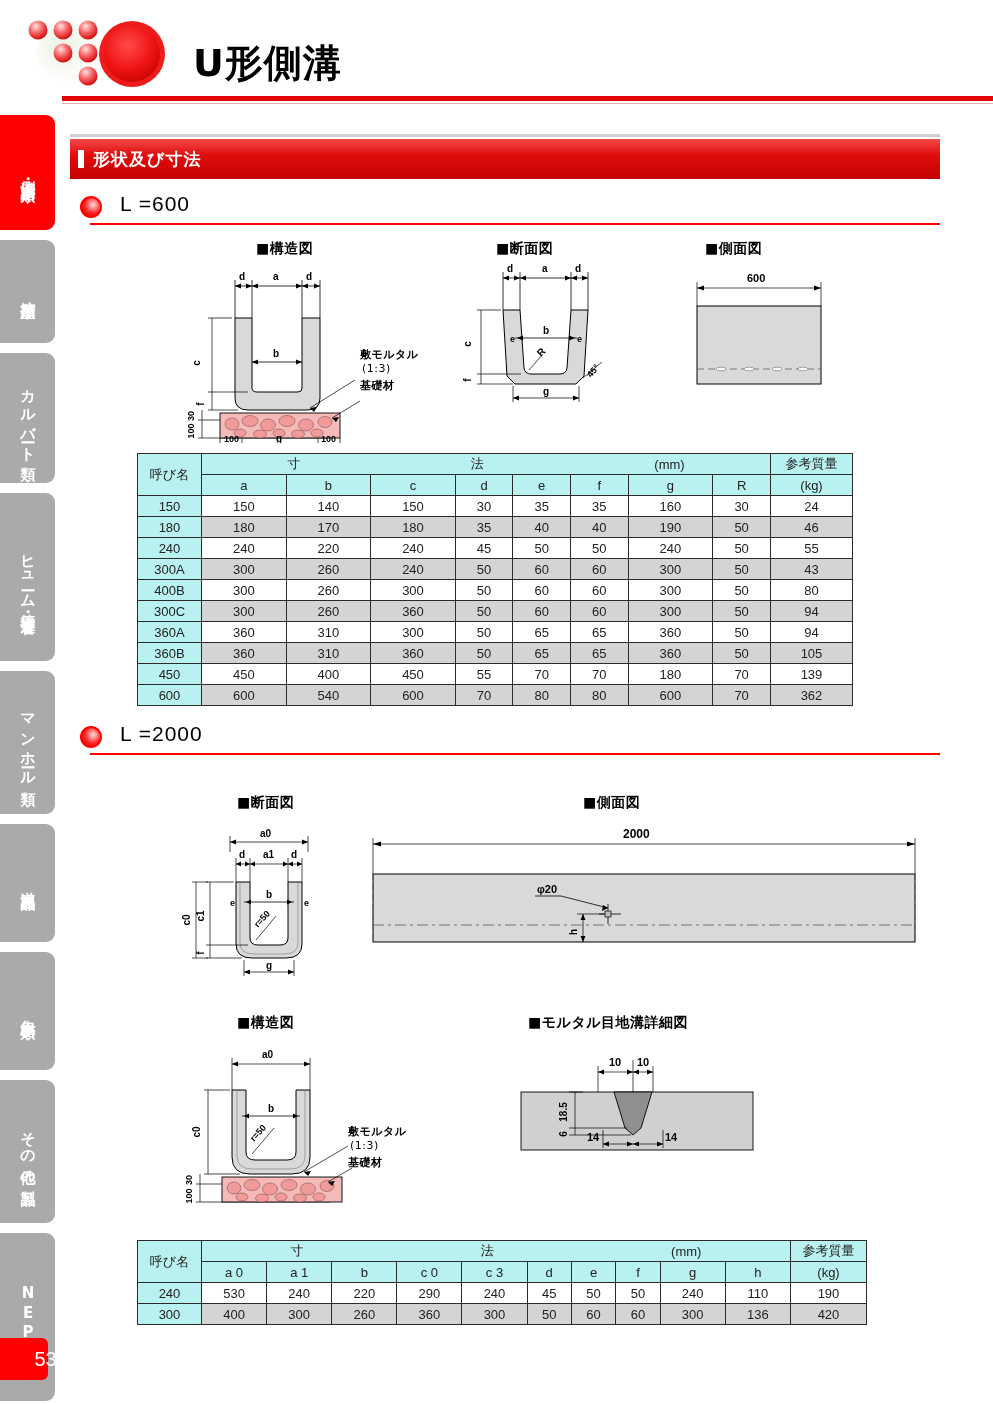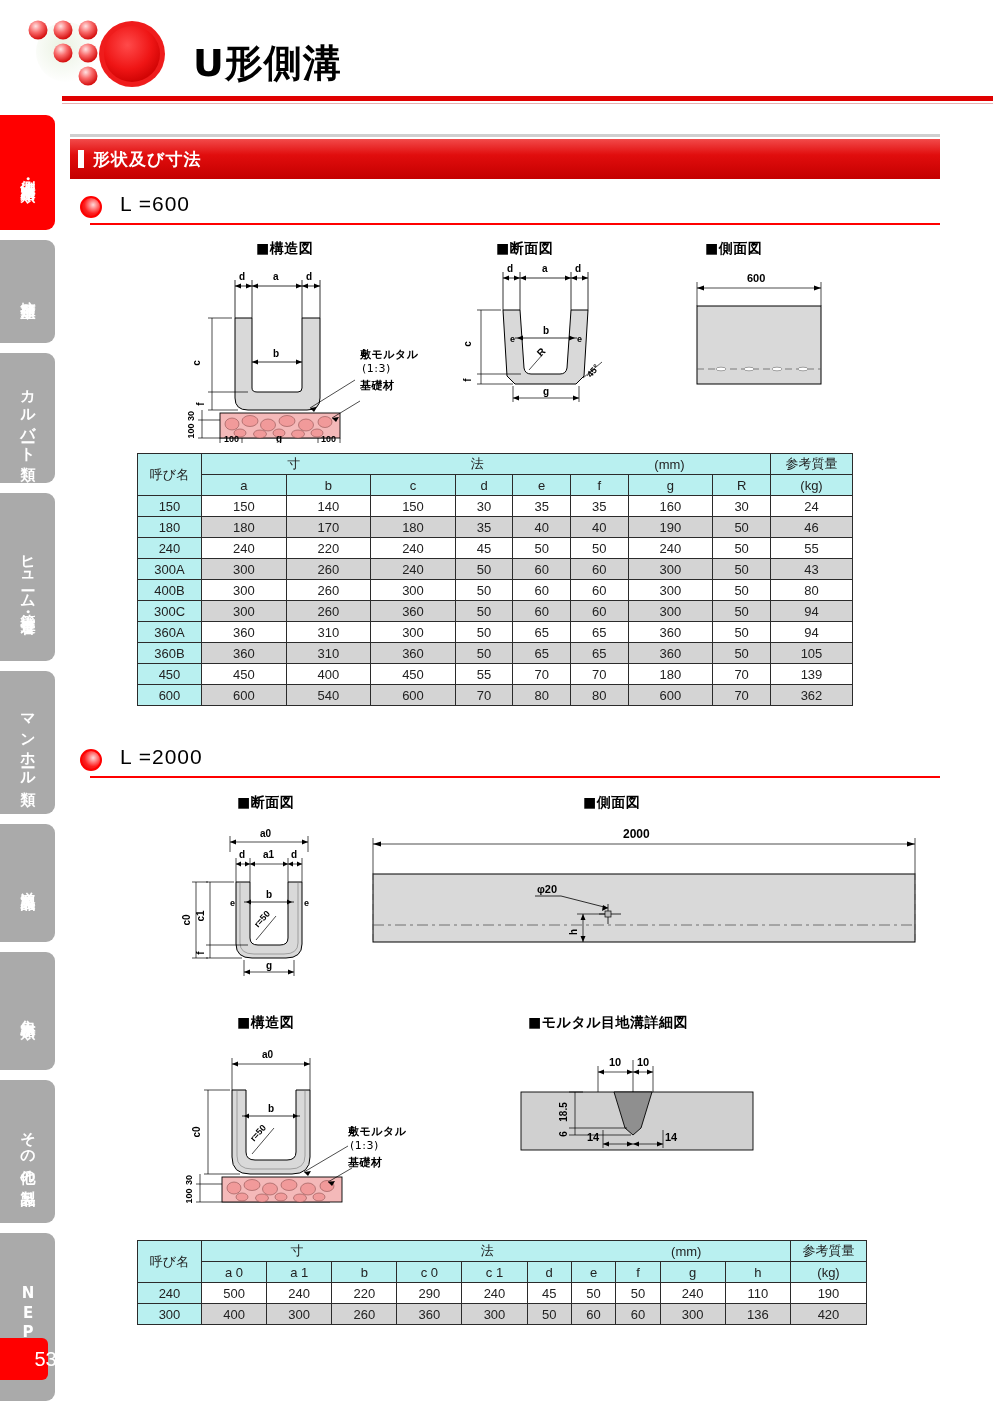--- a/index.html
+++ b/index.html
@@ -520,21 +520,21 @@
         <td>70</td>
         <td>80</td>
         <td>80</td>
         <td>600</td>
         <td>70</td>
         <td>362</td>
       </tr>
     </tbody>
 </table>
 
-<div class="subsec" style="left:80px;top:743px;width:860px;">
+<div class="subsec" style="left:80px;top:720px;width:860px;">
   <div class="dot"></div>
   <div class="lbl">L =2000</div>
   <div class="uline" style="width:850px;"></div>
 </div>
 
 <div class="dtitle" style="left:237px;top:794px;">■断面図</div>
 <svg class="dwg" style="left:180px;top:812px;" width="175" height="175" viewBox="0 0 175 175">
   <g stroke="#000" stroke-width="0.7" fill="none">
 
     <line x1="50" y1="30" x2="128" y2="30"></line>
@@ -758,33 +758,33 @@
           <span>(mm)</span>
         </span>
       </th>
       <th style="width:76px;">参考質量</th>
     </tr>
     <tr>
       <th>a 0</th>
       <th>a 1</th>
       <th>b</th>
       <th>c 0</th>
-      <th>c 1</th>
+      <th>c 3</th>
       <th>d</th>
       <th>e</th>
       <th>f</th>
       <th>g</th>
       <th>h</th>
       <th>(kg)</th>
     </tr>
   </thead>
   <tbody id="tbody2000">
       <tr>
         <td class="namecol">240</td>
-        <td>500</td>
+        <td>530</td>
         <td>240</td>
         <td>220</td>
         <td>290</td>
         <td>240</td>
         <td>45</td>
         <td>50</td>
         <td>50</td>
         <td>240</td>
         <td>110</td>
         <td>190</td>

